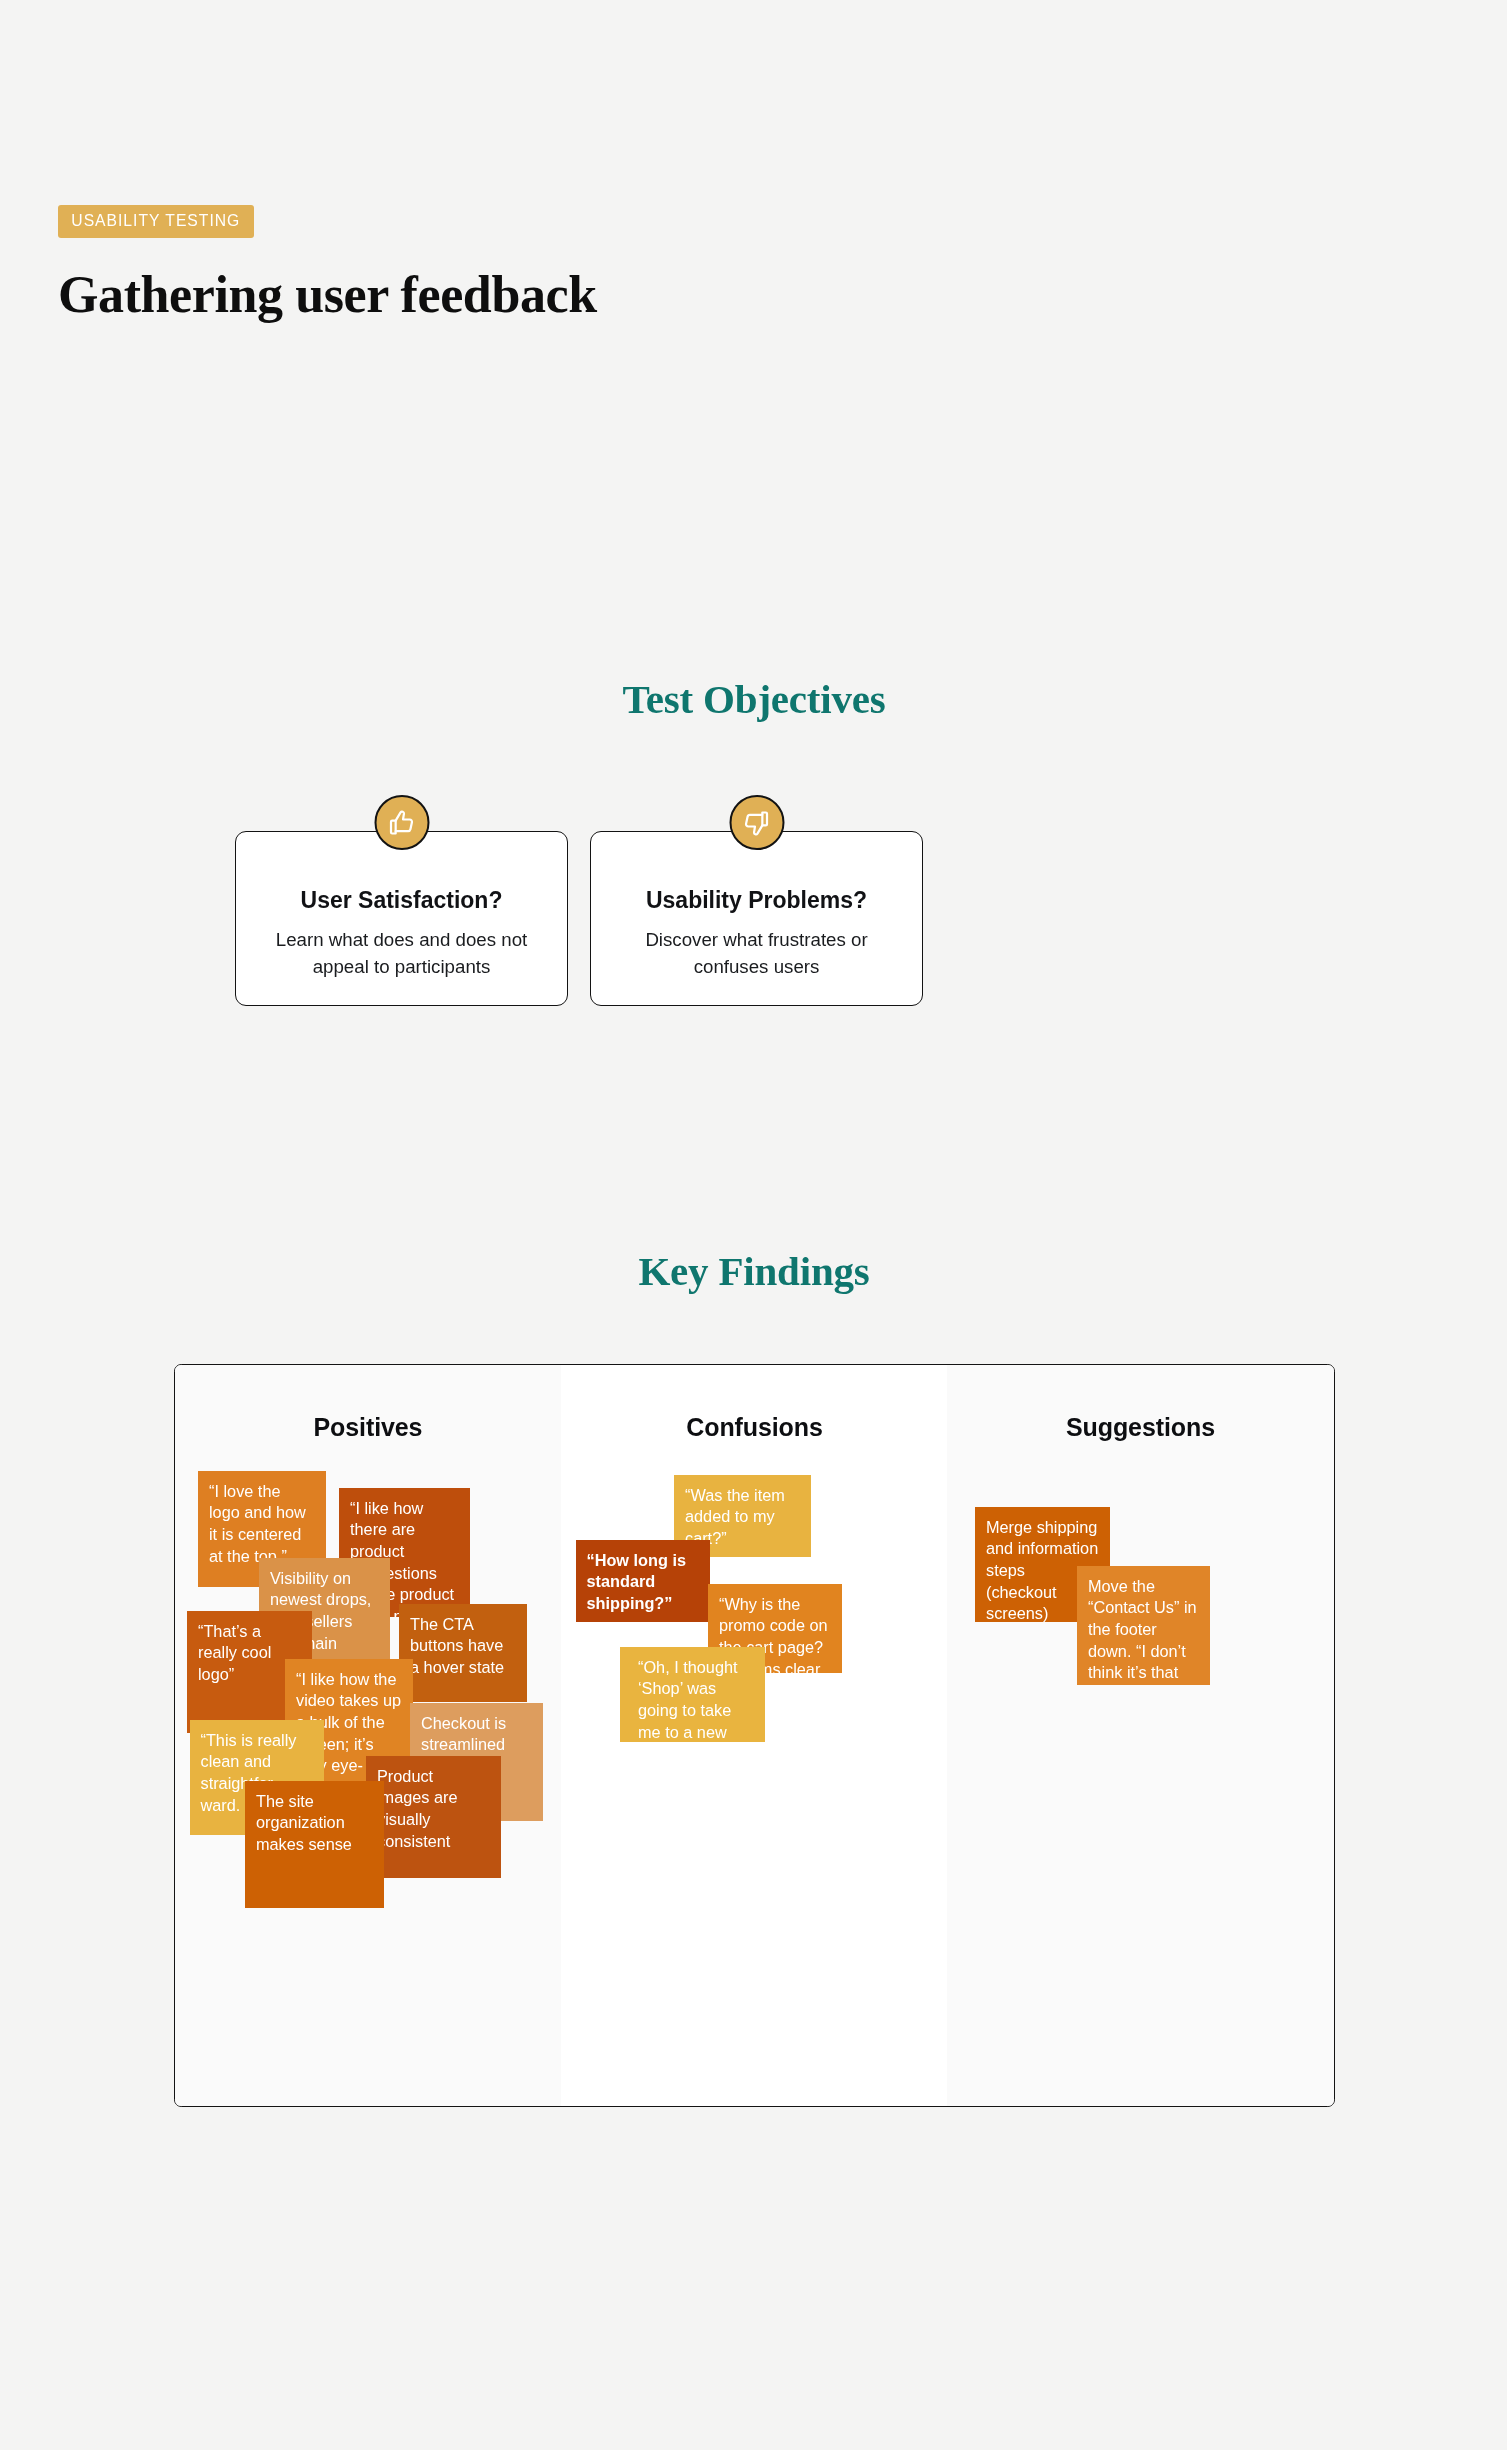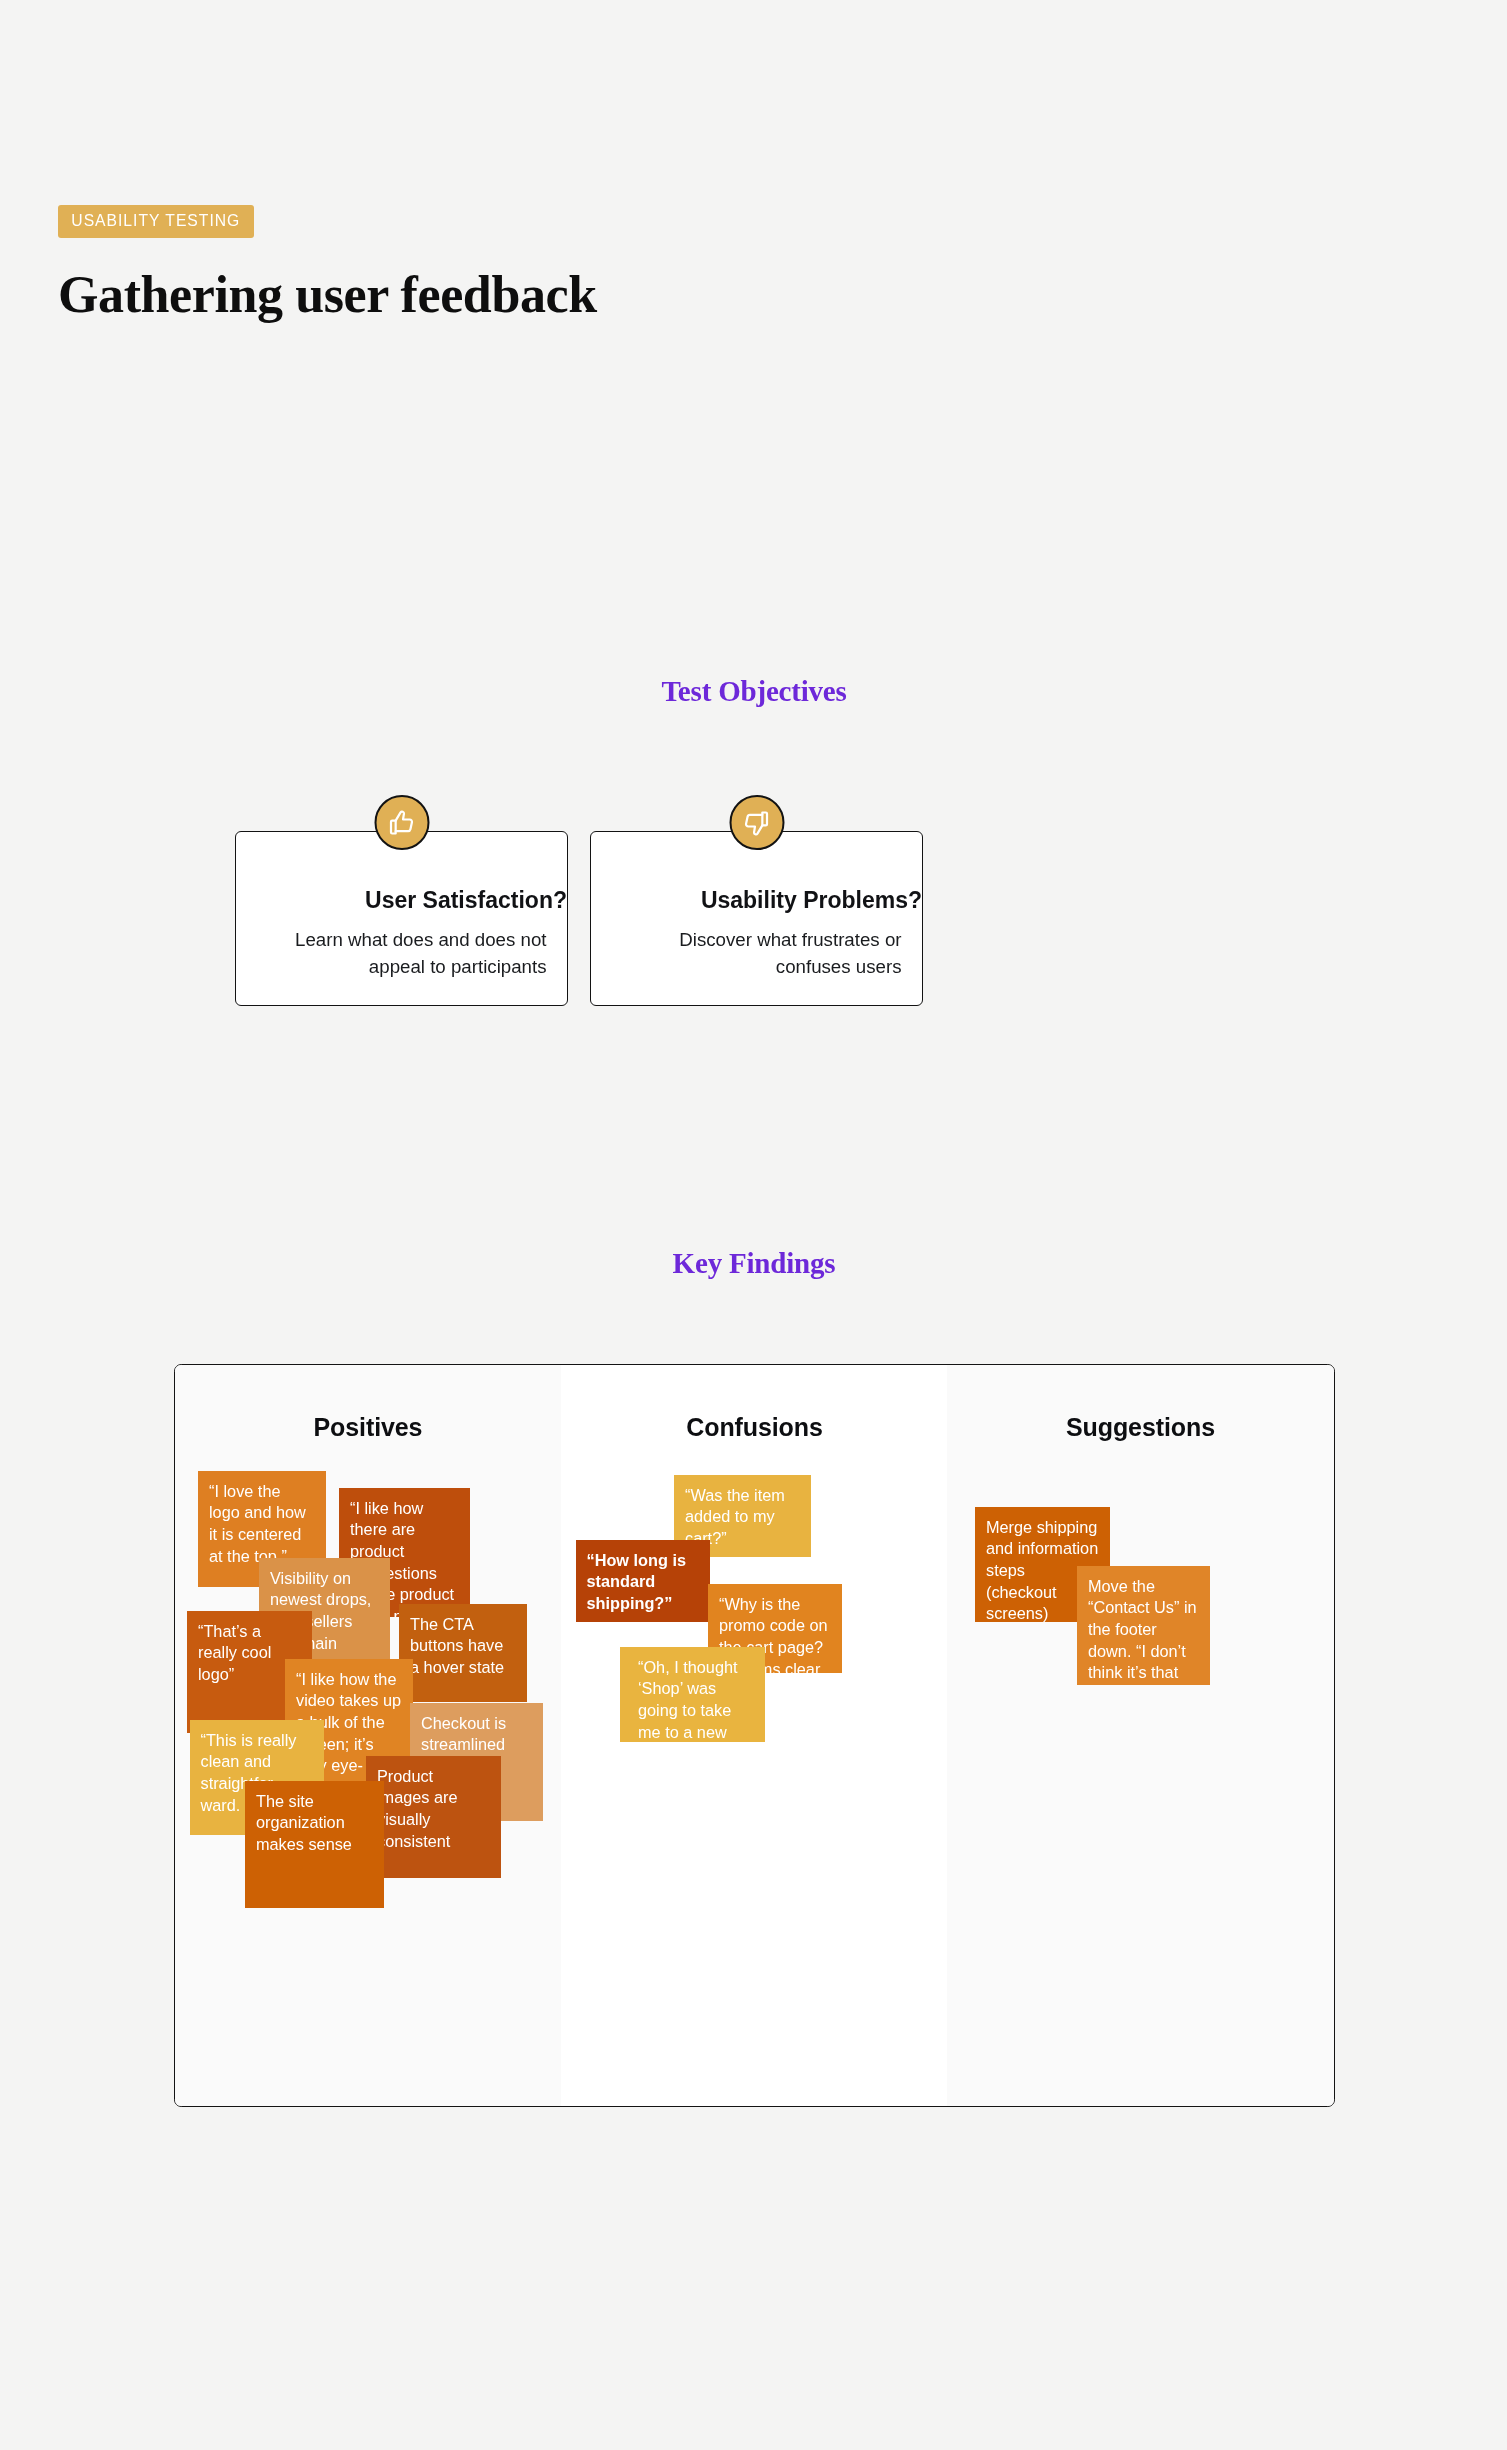--- a/index.html
+++ b/index.html
@@ -43,39 +43,39 @@
     width:808px;
   }
 
   
   .sec-title{
     position:absolute;
     width:100%;
     text-align:center;
     font-family:"Liberation Serif", serif;
     font-weight:bold;
-    font-size:29px;
-    color:#6d28d9;
+    font-size:41px;
+    color:#0f766e;
     letter-spacing:-0.2px;
   }
   #objectives-title{top:675px;}
   #findings-title{top:1247px;}
 
   
   .objectives{position:absolute;left:235px;top:831px;width:1043px;height:175px;}
   .obj-card{
     position:absolute;
     top:0;
     width:333px;
     height:175px;
     background:#ffffff;
     border:1.8px solid #131313;
-    border-radius:6px;
-    box-sizing:border-box;
-    text-align:right;
+    border-radius:11px;
+    box-sizing:border-box;
+    text-align:center;
   }
   .obj-card.c0{left:0;}
   .obj-card.c1{left:355px;}
   .obj-card.c2{left:710px;}
   .obj-icon{
     position:absolute;
     left:50%;
     top:-37px;
     transform:translateX(-50%);
     width:55px;height:55px;

